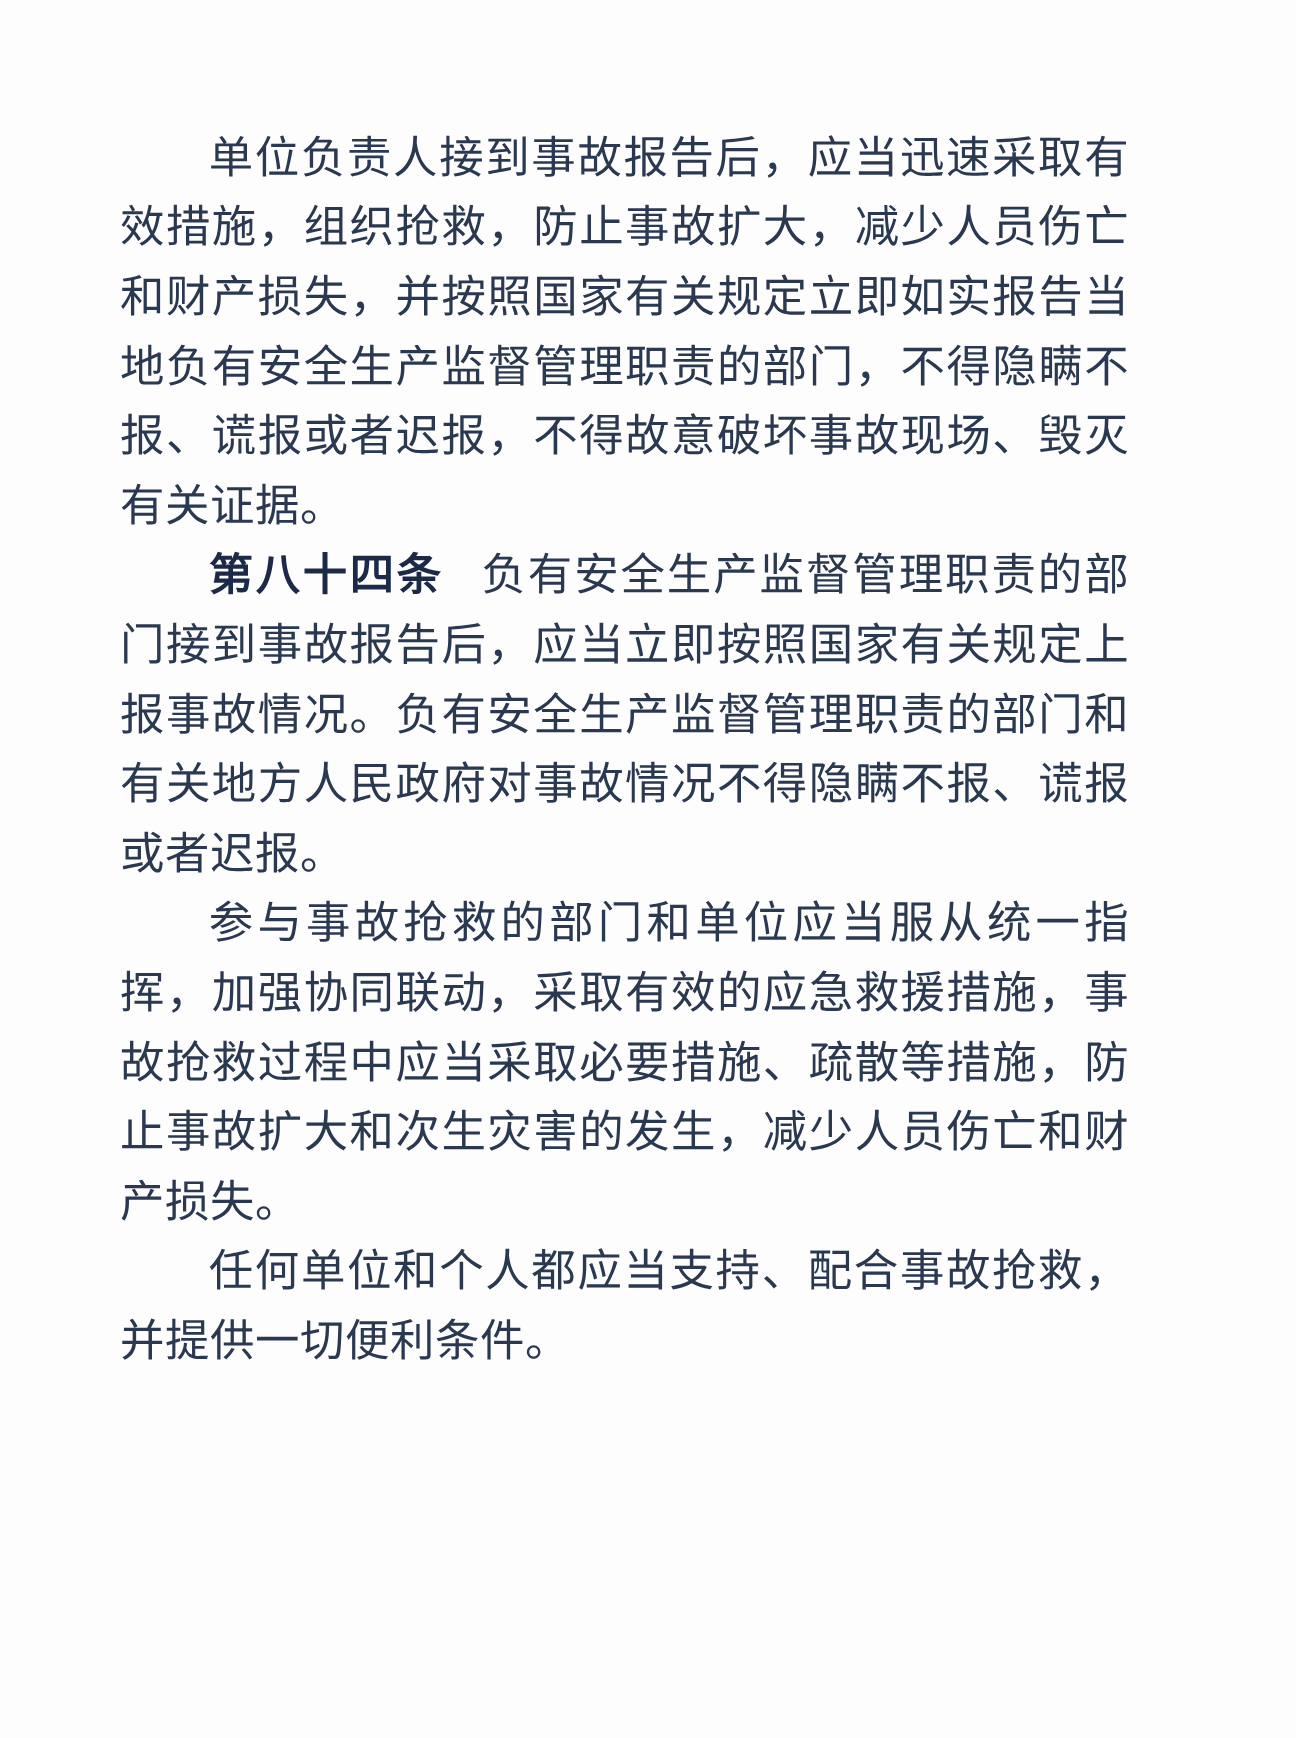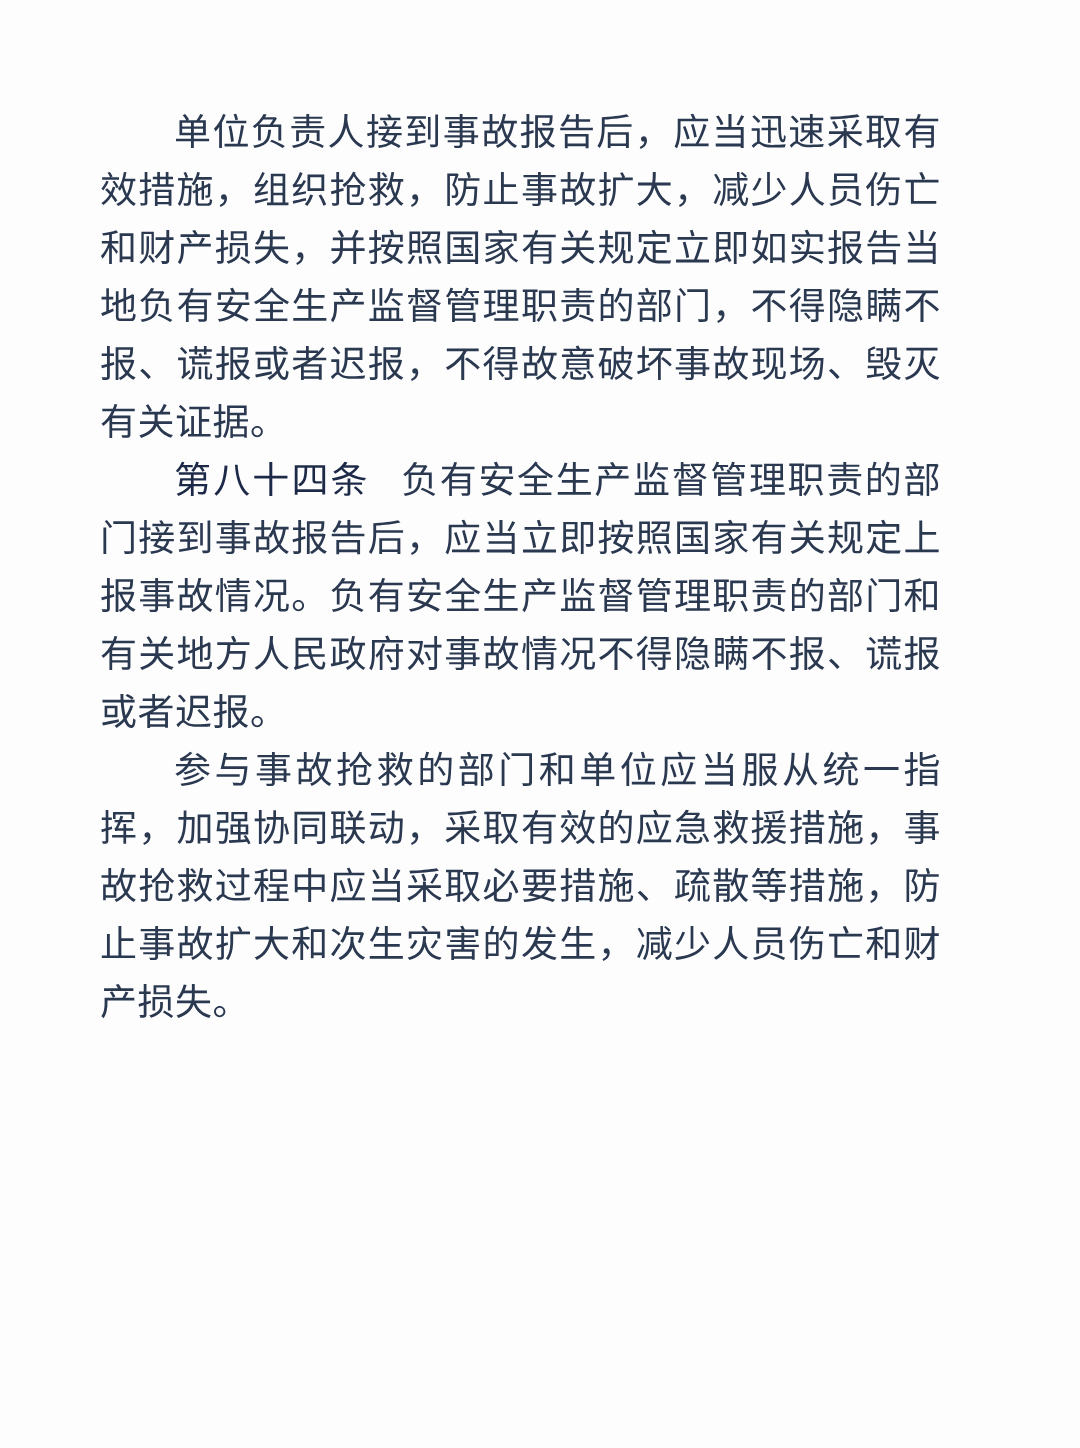--- a/index.html
+++ b/index.html
@@ -26,21 +26,21 @@
   .doc p {
     font-size: 37px;
     line-height: 58px;
     color: var(--text);
     text-align: justify;
     text-justify: inter-ideograph;
     text-indent: 2em;
     letter-spacing: 0.5px;
   }
   .article-label {
-    font-weight: normal;
+    font-weight: bold;
     color: var(--heading);
     margin-right: 0.85em;
     letter-spacing: 1px;
   }
 </style>
 </head>
 <body>
 
 <div class="page">
   <div class="doc">
@@ -48,15 +48,16 @@
     <p>单位负责人接到事故报告后，应当迅速采取有效措施，组织抢救，防止事故扩大，减少人员伤亡和财产损失，并按照国家有关规定立即如实报告当地负有安全生产监督管理职责的部门，不得隐瞒不报、谎报或者迟报，不得故意破坏事故现场、毁灭有关证据。</p>
 
     <p>
       <span class="article-label">第八十四条</span><span>负有安全生产监督管理职责的部门接到事故报告后，应当立即按照国家有关规定上报事故情况。负有安全生产监督管理职责的部门和有关地方人民政府对事故情况不得隐瞒不报、谎报或者迟报。</span>
     </p>
 
 
     <p>参与事故抢救的部门和单位应当服从统一指挥，加强协同联动，采取有效的应急救援措施，事故抢救过程中应当采取必要措施、疏散等措施，防止事故扩大和次生灾害的发生，减少人员伤亡和财产损失。</p>
 
 
+    <p>任何单位和个人都应当支持、配合事故抢救，并提供一切便利条件。</p>
 
   </div>
 </div>
 
 </body></html>

